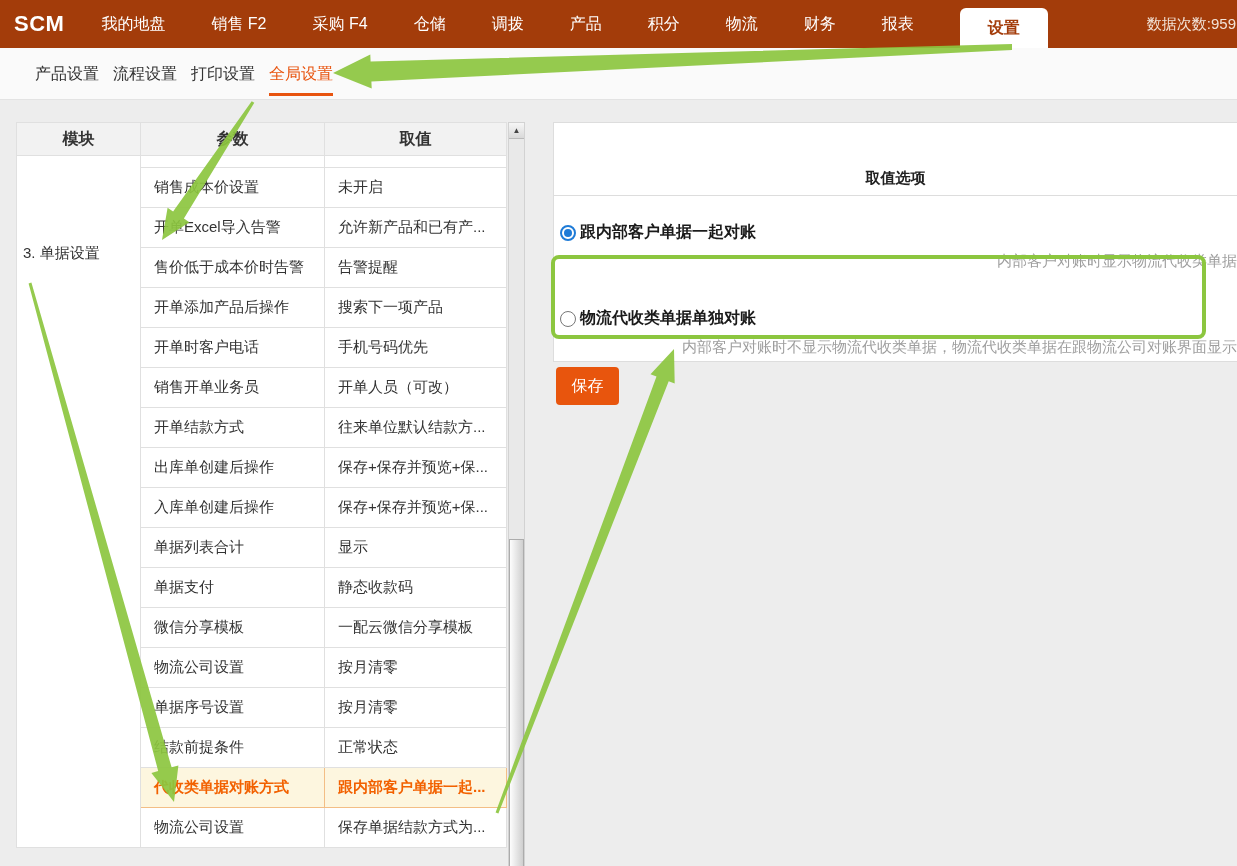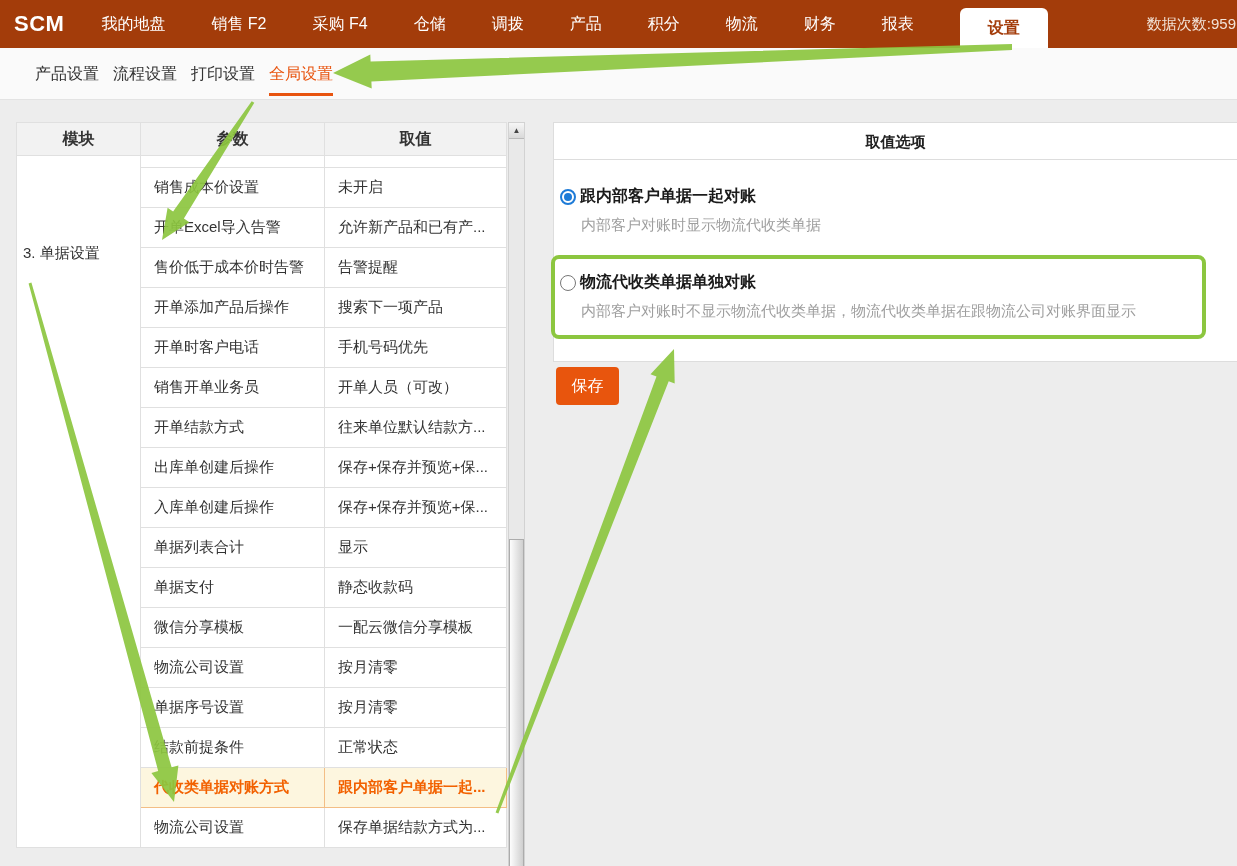--- a/index.html
+++ b/index.html
@@ -80,23 +80,23 @@
     border:1px solid #ACACAC; cursor:pointer;
   }
 
   
   .value-panel {
     position:absolute; left:553px; top:122px; width:684px; height:240px;
     background:#fff; border:1px solid #DDD; border-right:none;
   }
   .panel-title {
     height:37px; line-height:37px; text-align:center; font-size:15px;
-    font-weight:bold; border-bottom:1px solid #DDD; color:#222;
-  }
-  .options { padding:26px 0 0 6px; }
+    font-weight:bold; border-bottom:1px solid #DDD; color:#222;margin-top:36px;
+  }
+  .options { padding:26px 0 0 6px;text-align:right; }
   .opt-head { display:flex; align-items:center; cursor:pointer; }
   .radio {
     width:16px; height:16px; border-radius:50%; margin-right:4px;
     border:1px solid #777; background:#fff; position:relative; flex:none;
   }
   .radio.selected { border:2px solid #1E7BD7; }
   .radio.selected::after {
     content:""; position:absolute; inset:2px; border-radius:50%; background:#1E7BD7;
   }
   .opt-label { font-size:16px; font-weight:bold; color:#1A1A1A; }

